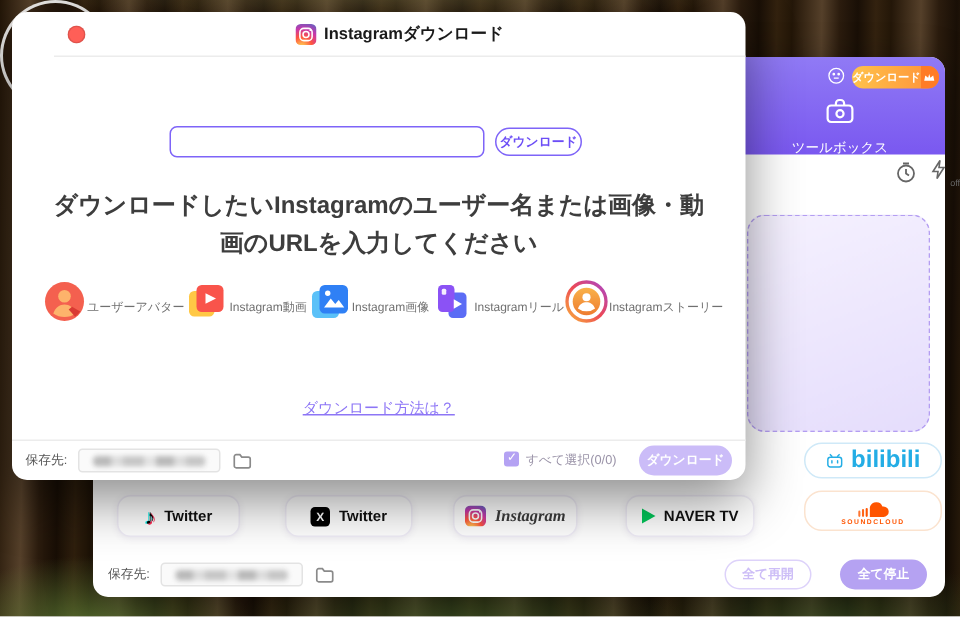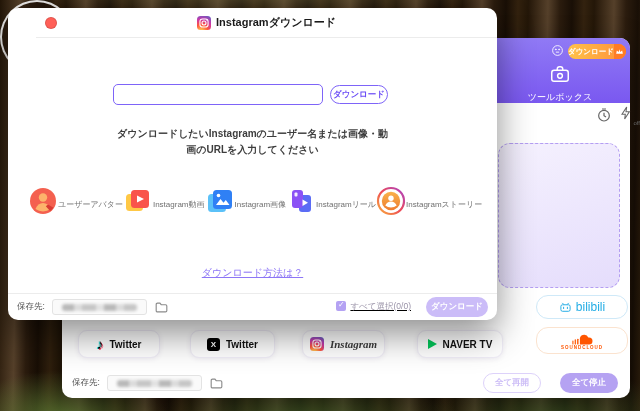--- a/index.html
+++ b/index.html
@@ -44,21 +44,21 @@
   #toolbox-tab svg{ width:22px; height:22px; }
   #toolbox-tab .lbl{ font-size:9px; margin-top:2px; white-space:nowrap; }
   #clock-btn{ left:534px; top:69px; width:16px; height:16px; }
   #boost-btn{ left:556px; top:67px; width:20px; height:20px; }
   #boost-btn .off{ position:absolute; right:-2px; bottom:-1px; font-size:6px; color:#666; }
   #dropzone{ left:436px; top:105px; width:122px; height:145px; border-radius:12px;
     border:1.5px dashed #b49ef2; background:linear-gradient(160deg,#f5f1fe 0%,#e5ddfc 100%); }
   .side-btn{ left:474px; width:92px; background:#fff; border-radius:12px;
     display:flex; flex-direction:column; align-items:center; justify-content:center; cursor:pointer; }
   #bilibili-btn{ top:257px; height:24px; flex-direction:row; gap:4px; border:1px solid #cfe9f8; }
-  #bilibili-btn .word{ color:#23ade5; font-size:12px; font-weight:400; }
+  #bilibili-btn .word{ color:#23ade5; font-size:16px; font-weight:700; }
   #soundcloud-btn{ top:289px; height:27px; border:1px solid #fbe3cf; }
   #soundcloud-btn .word{ color:#ff5500; font-size:4.5px; font-weight:700; letter-spacing:1px; margin-top:-1px; }
   .plat-btn{ top:292px; height:28px; background:#fff; border:1px solid #f0edf7;
     border-radius:9px; box-shadow:0 1px 5px rgba(80,60,120,.10);
     display:flex; align-items:center; justify-content:center; gap:6px; cursor:pointer; white-space:nowrap; }
   .plat-btn .name{ font-size:10px; font-weight:700; color:#111; }
   #p-tiktok{ left:16px; width:82px; }
   #p-twitter{ left:128px; width:85px; }
   #p-insta{ left:240px; width:83px; }
   #p-naver{ left:355px; width:86px; }
@@ -96,30 +96,30 @@
     background:#ff5f57; border:0.5px solid rgba(0,0,0,.12); cursor:pointer; }
   #modal-title{ font-size:11px; font-weight:700; color:#1a1a1a; white-space:nowrap; }
   .ig-title{ width:14px; height:14px; }
   #url-input{ position:absolute; left:105px; top:76px; width:210px; height:21px;
     border:1.5px solid #7e64f8; border-radius:5px; outline:none; padding:0 6px; font-size:10px; }
   #dl-btn-top{ position:absolute; left:322px; top:77px; width:58px; height:19px;
     border:1.5px solid #7e64f8; border-radius:10px; background:#fff; color:#6c4ef6;
     font-size:8.5px; font-weight:700; display:flex; align-items:center; justify-content:center;
     cursor:pointer; white-space:nowrap; }
   #instruction{ position:absolute; left:0; top:118px; width:100%; text-align:center;
-    font-size:10px; font-weight:700; color:#3d3d3d; line-height:1.55; }
+    font-size:16px; font-weight:700; color:#3d3d3d; line-height:1.55; }
   #features{ position:absolute; left:20px; top:178px; width:449px; display:flex; }
   .feature{ flex:1; display:flex; align-items:center; cursor:pointer; }
   .feature svg{ width:30px; height:30px; }
   .feature .flbl{ font-size:8px; color:#707070; margin-top:7px; white-space:nowrap; }
   #help-link{ position:absolute; left:0; top:254px; width:100%; text-align:center; }
   #help-link span{ font-size:10px; color:#8d76f6; text-decoration:underline; cursor:pointer; }
   #modal-footer{ position:absolute; left:0; top:285px; width:100%; height:27px;
     border-top:1px solid #ececec; display:flex; align-items:center; padding:0 9px; gap:7px; }
-  #select-all-wrap{ margin-left:auto; display:flex; gap:4px;text-decoration:underline; }
+  #select-all-wrap{ margin-left:auto; display:flex; gap:4px; }
   #select-all-cb{ width:10px; height:10px; border-radius:2px; background:#b4a2f3; position:relative; cursor:pointer; }
   #select-all-cb::after{ content:"✓"; position:absolute; left:1.5px; top:-1.5px; color:#fff; font-size:8px; }
   #select-all-lbl{ font-size:8.5px; color:#9a93a8; white-space:nowrap; }
   #dl-btn-bottom{ margin-left:8px; width:62px; height:20px; border-radius:10px; background:#cbbcf8;
     color:#fff; font-size:8.5px; font-weight:700; display:flex; align-items:center;
     justify-content:center; cursor:pointer; white-space:nowrap; }
 </style>
 </head>
 <body>
 

